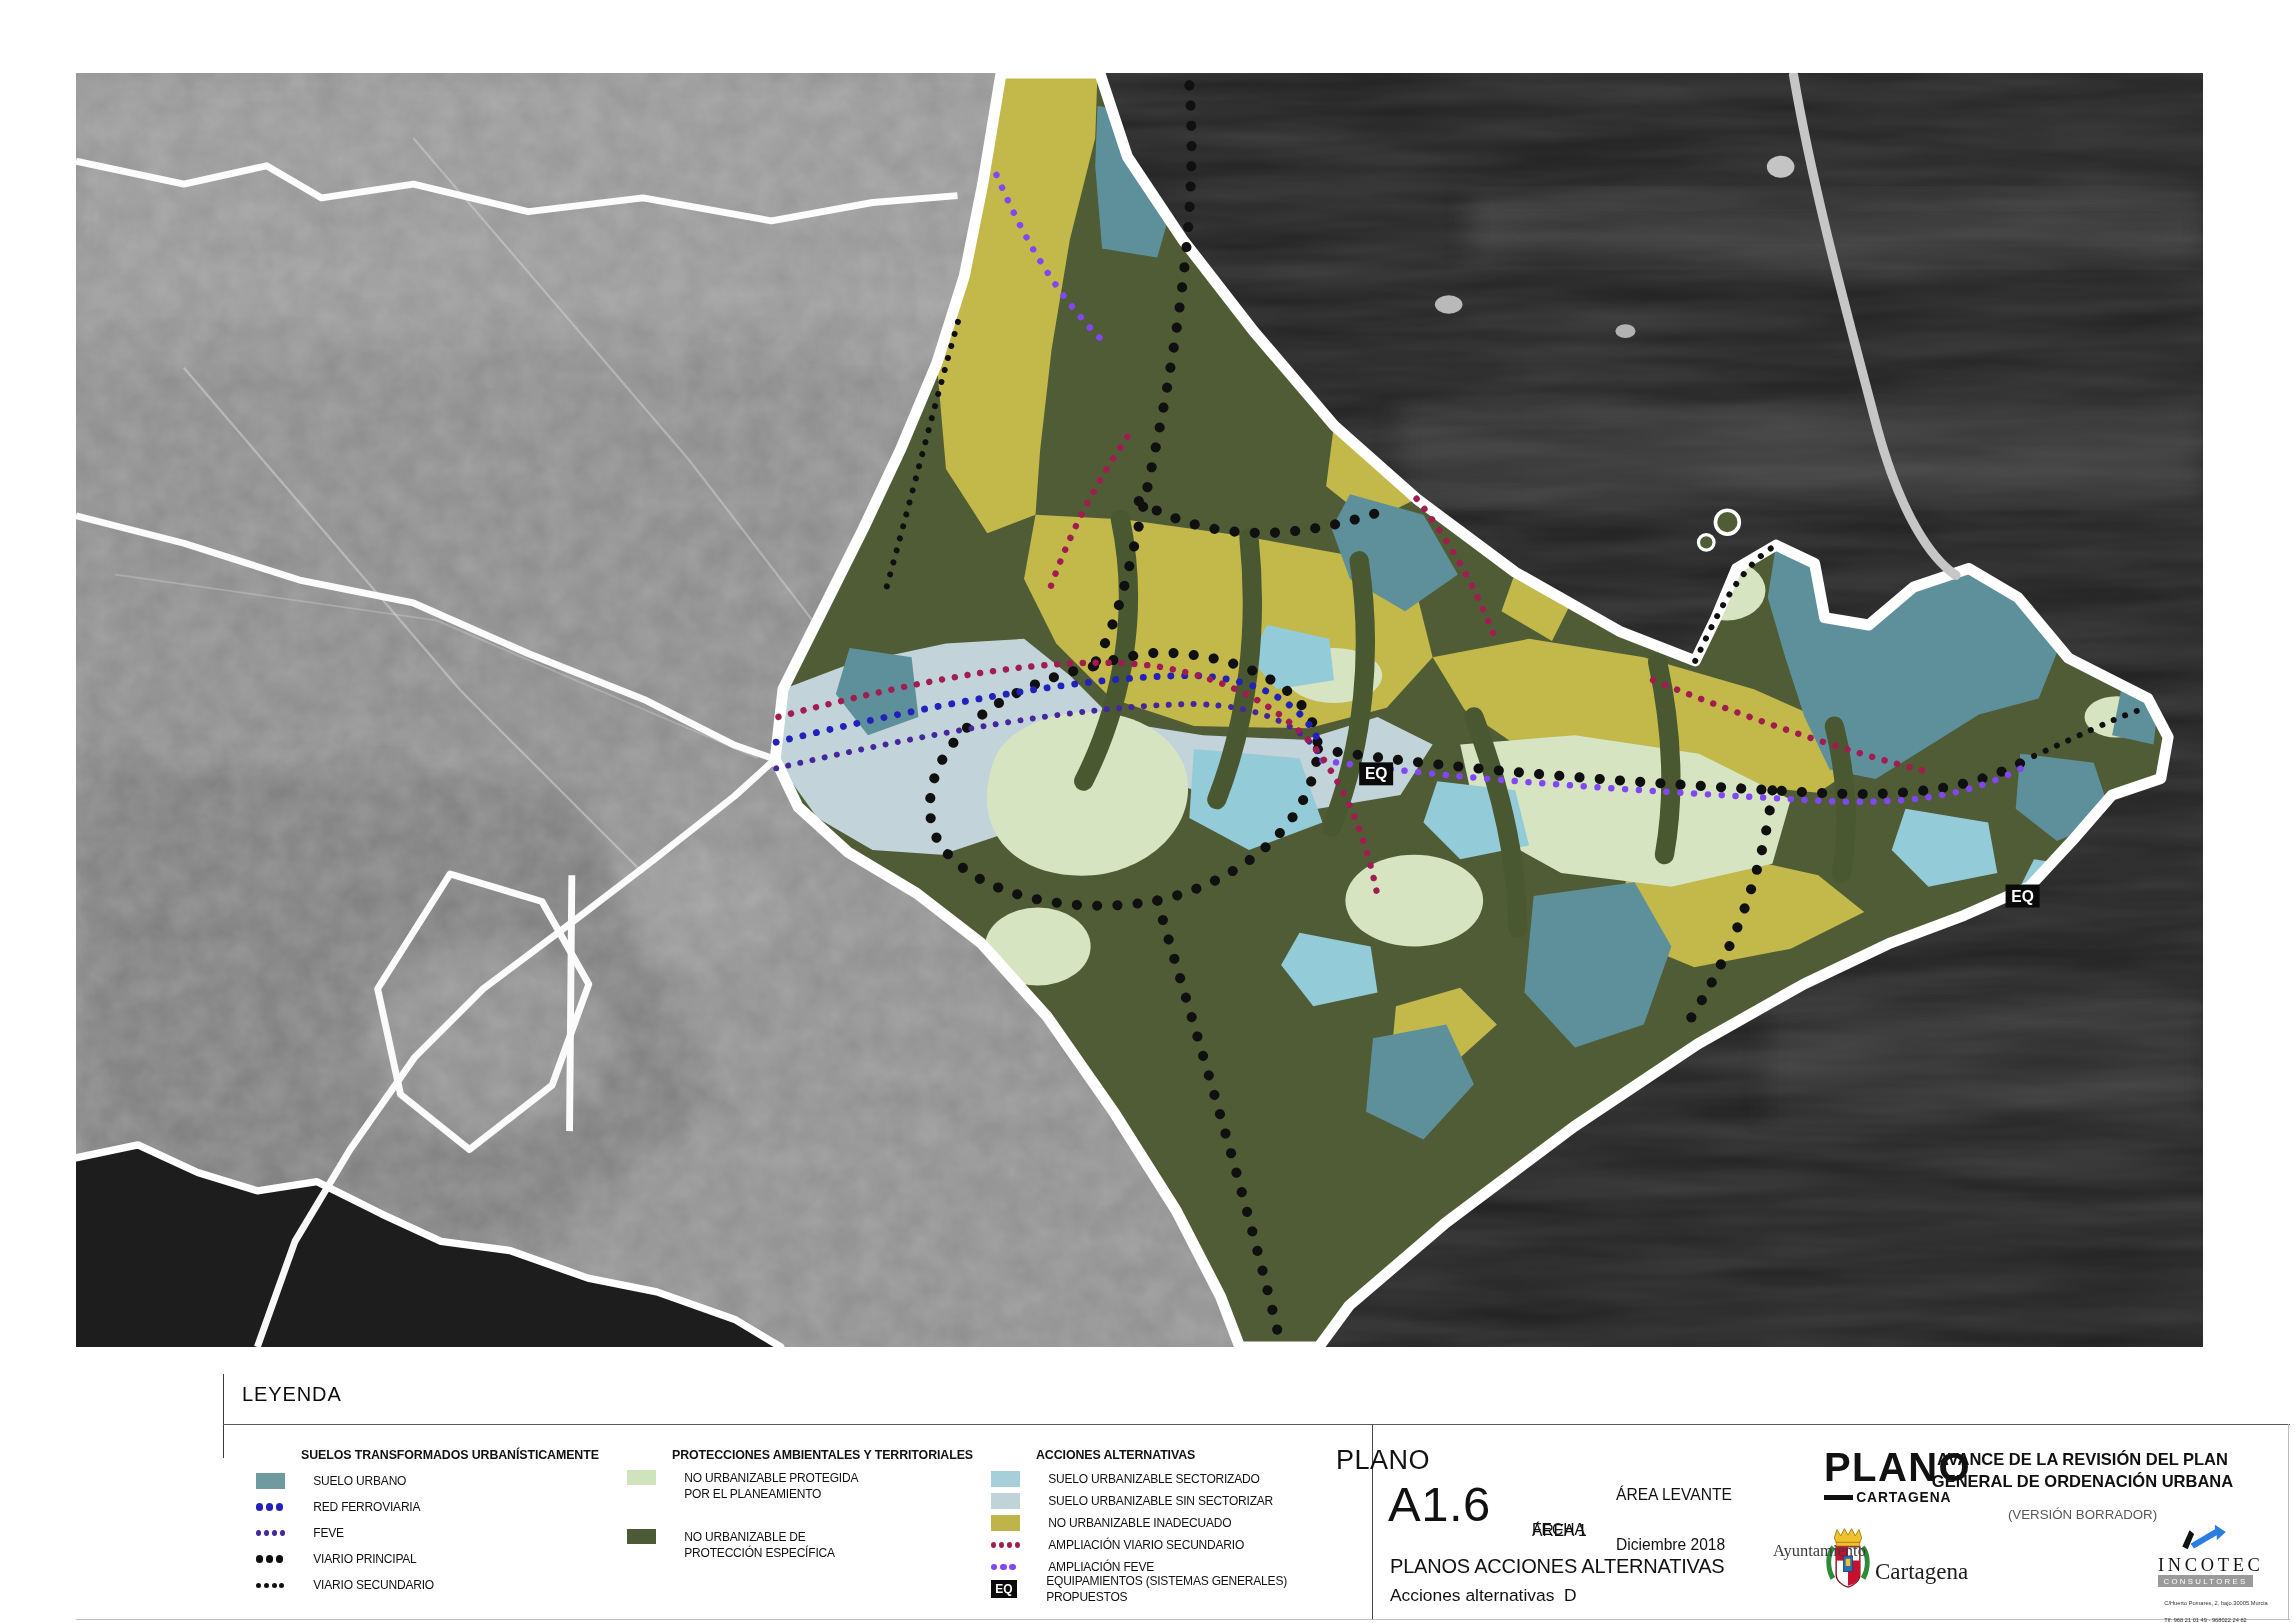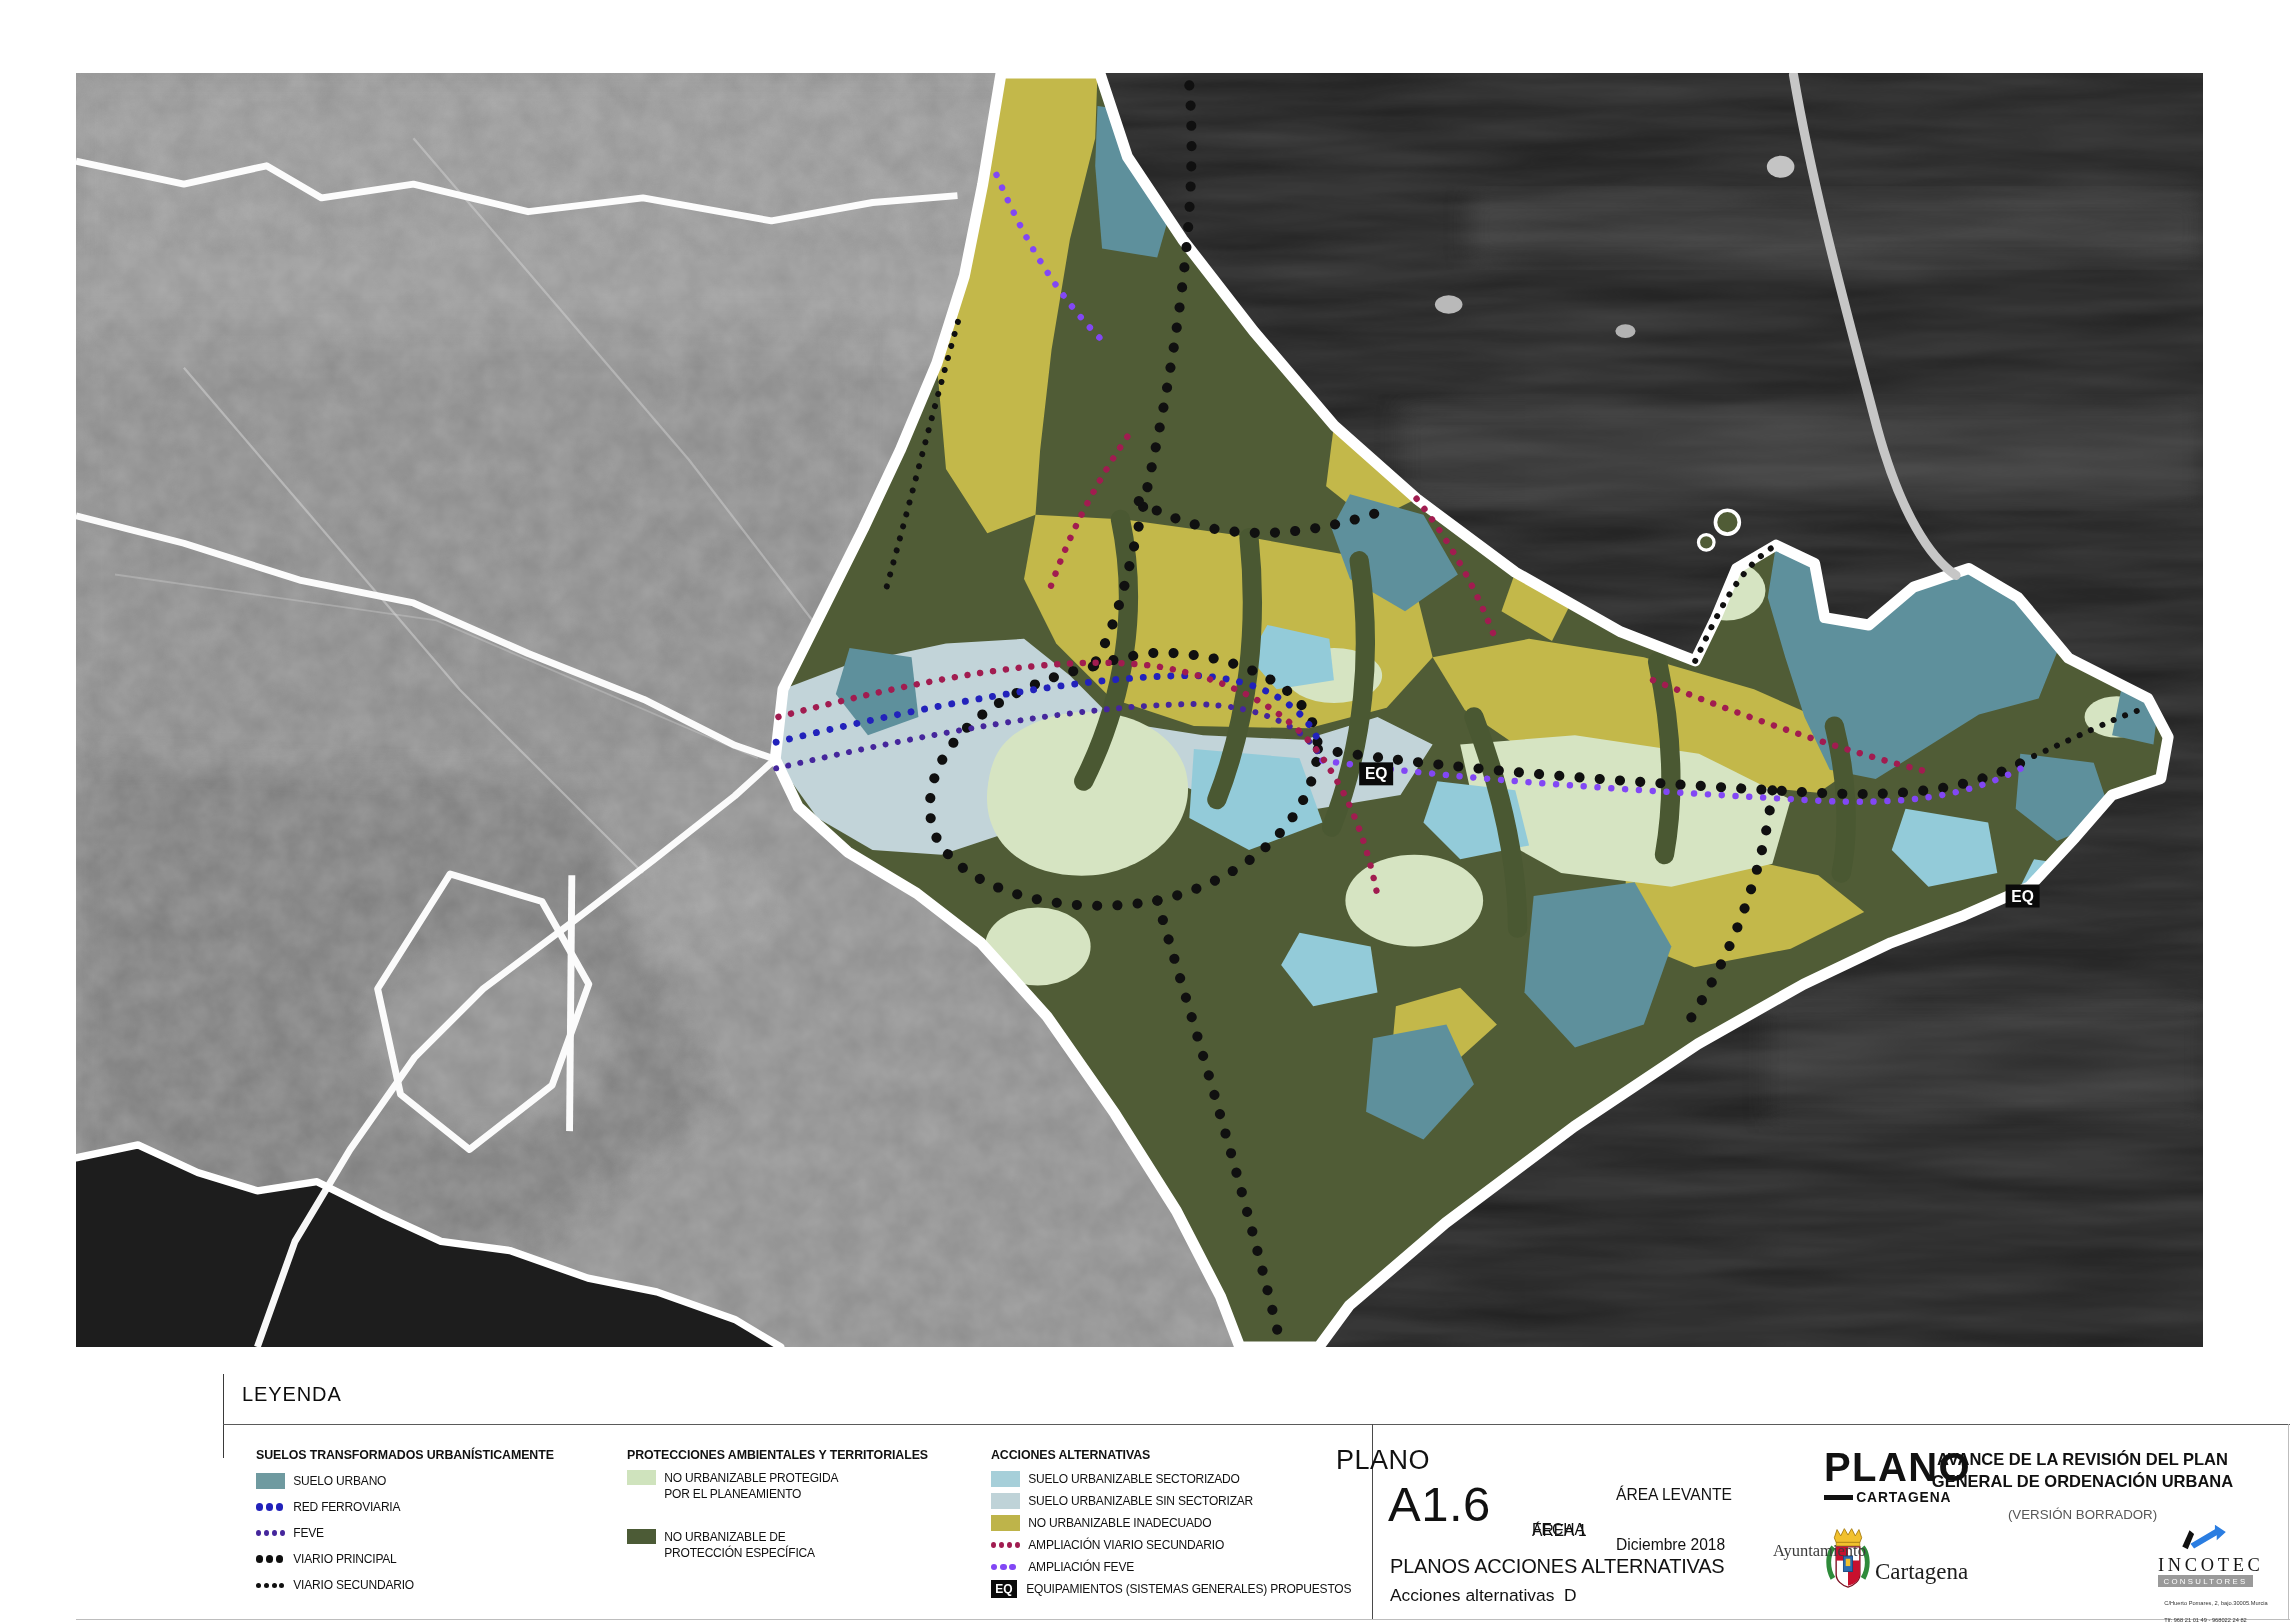--- a/index.html
+++ b/index.html
@@ -16,22 +16,22 @@
   .leyenda{left:242px;top:1383px;font-size:20px;letter-spacing:0.9px;color:#0d0d0d;}
   .rule-top{left:223px;top:1424px;width:2067px;height:1.4px;background:#5a5a5a;}
   .rule-bottom{left:76px;top:1619px;width:2214px;height:1.4px;background:#bdbdbd;}
   .vline-mid{left:1372px;top:1424px;width:1.4px;height:195px;background:#4a4a4a;}
   .vline-right{left:2288px;top:1424px;width:1.4px;height:195px;background:#bdbdbd;}
 
   .leg-col{position:absolute;top:1441px;}
   .leg-col.c1{left:256px;width:363px;}
   .leg-col.c2{left:627px;width:358px;}
   .leg-col.c3{left:991px;width:378px;}
-  .col-header{font-size:12.4px;font-weight:bold;height:27px;display:flex;align-items:center;letter-spacing:-0.1px;}
-  .leg-row{display:flex;align-items:center;height:26px;}
+  .col-header{font-size:12.4px;font-weight:bold;height:27px;display:flex;align-items:center;letter-spacing:-0.1px;margin-left:45px;}
+  .leg-row{display:flex;align-items:center;height:26px;gap:20px;}
   .leg-col.c3 .leg-row{height:22px;}
   .leg-row.two{align-items:flex-start;height:57px;padding-top:1.8px;}
   .swatch{width:29px;height:15.6px;margin-right:8.3px;flex:0 0 auto;}
   .sw-urbano{background:#6f9aa0;}
   .sw-prot{background:#4c5b36;}
   .sw-plan{background:#cfe3bd;}
   .sw-sect{background:#a6cfd9;}
   .sw-sinsect{background:#bfd3d8;}
   .sw-inad{background:#beb44a;}
   .dots{width:29px;margin-right:8.3px;display:flex;align-items:center;justify-content:flex-start;gap:2.8px;flex:0 0 auto;}

